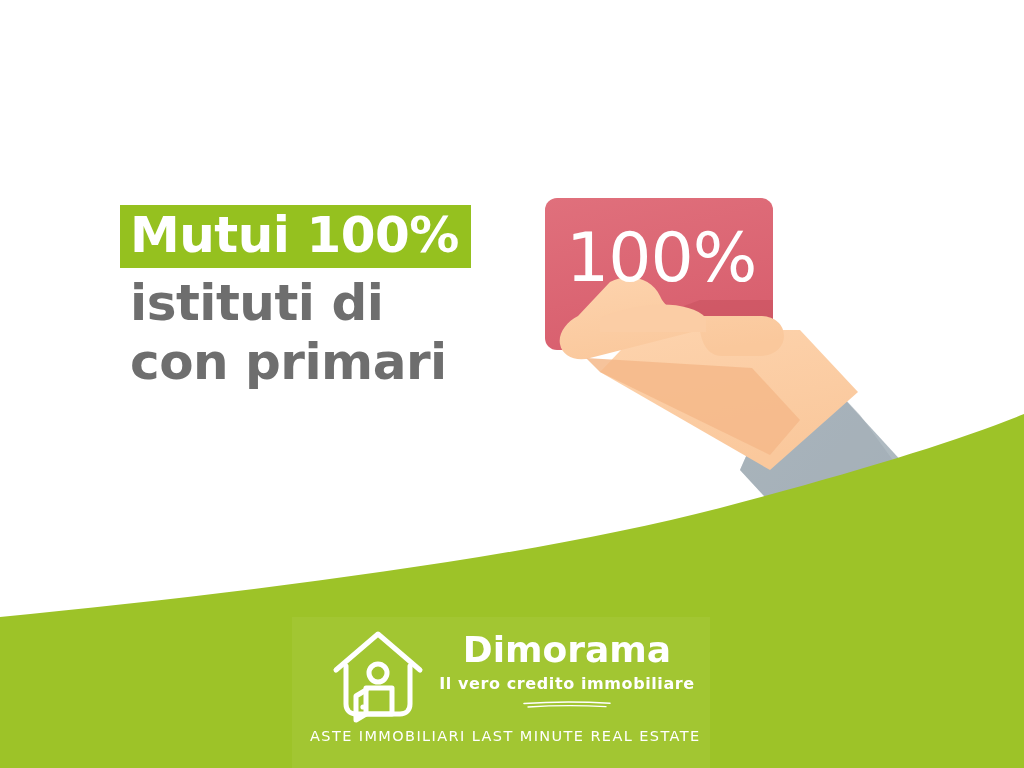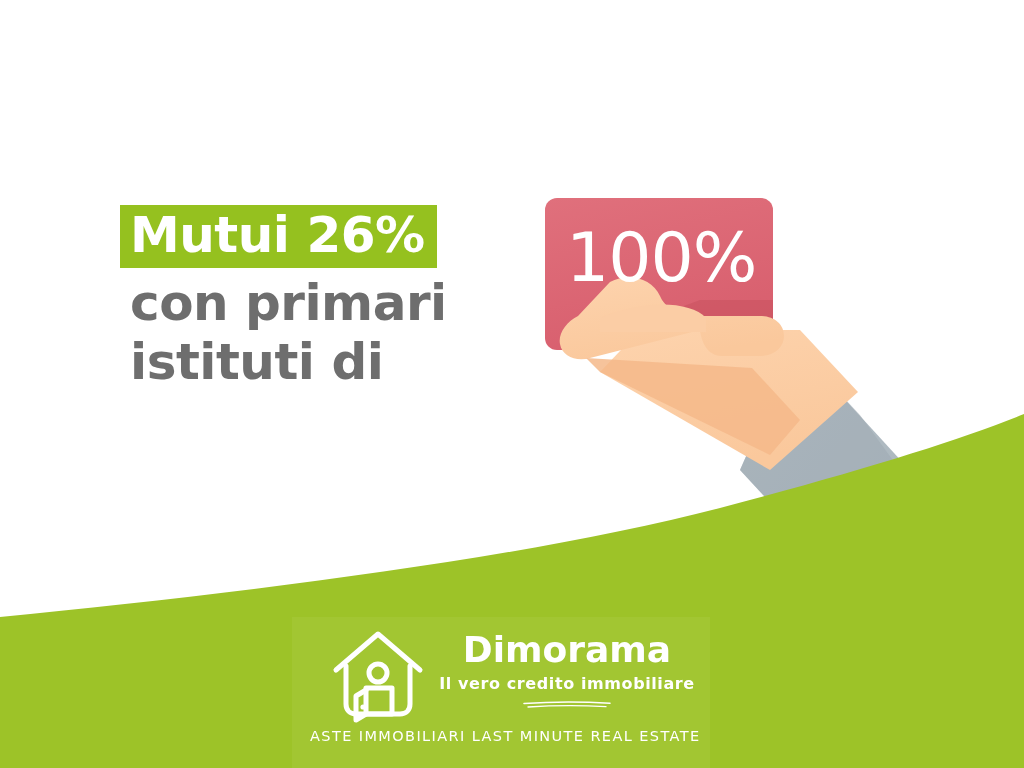--- a/index.html
+++ b/index.html
@@ -189,24 +189,24 @@
                C 230 594 520 560 720 508
                C 860 471 960 440 1024 414
                L 1024 768
                L 0 768 Z" fill="#9dc328"></path>
 
       <rect x="292" y="617" width="418" height="151" fill="#ffffff" opacity="0.05"></rect>
     </g>
   </svg>
 
   <div class="headline">
-    <div class="hl-line hl-hi">Mutui 26%</div>
+    <div class="hl-line hl-hi">Mutui 100%</div>
     <div class="hl-rest">
+      <div class="hl-line">istituti di</div>
       <div class="hl-line">con primari</div>
-      <div class="hl-line">istituti di</div>
     </div>
   </div>
 
   <div class="badge-text">100%</div>
 
   <div class="logo">
 
     <svg class="logo-mark" viewBox="0 0 96 96">
       <g fill="none" stroke="#ffffff" stroke-width="5" stroke-linecap="round" stroke-linejoin="round">
         <path d="M6 42 L48 6 L90 42"></path>

